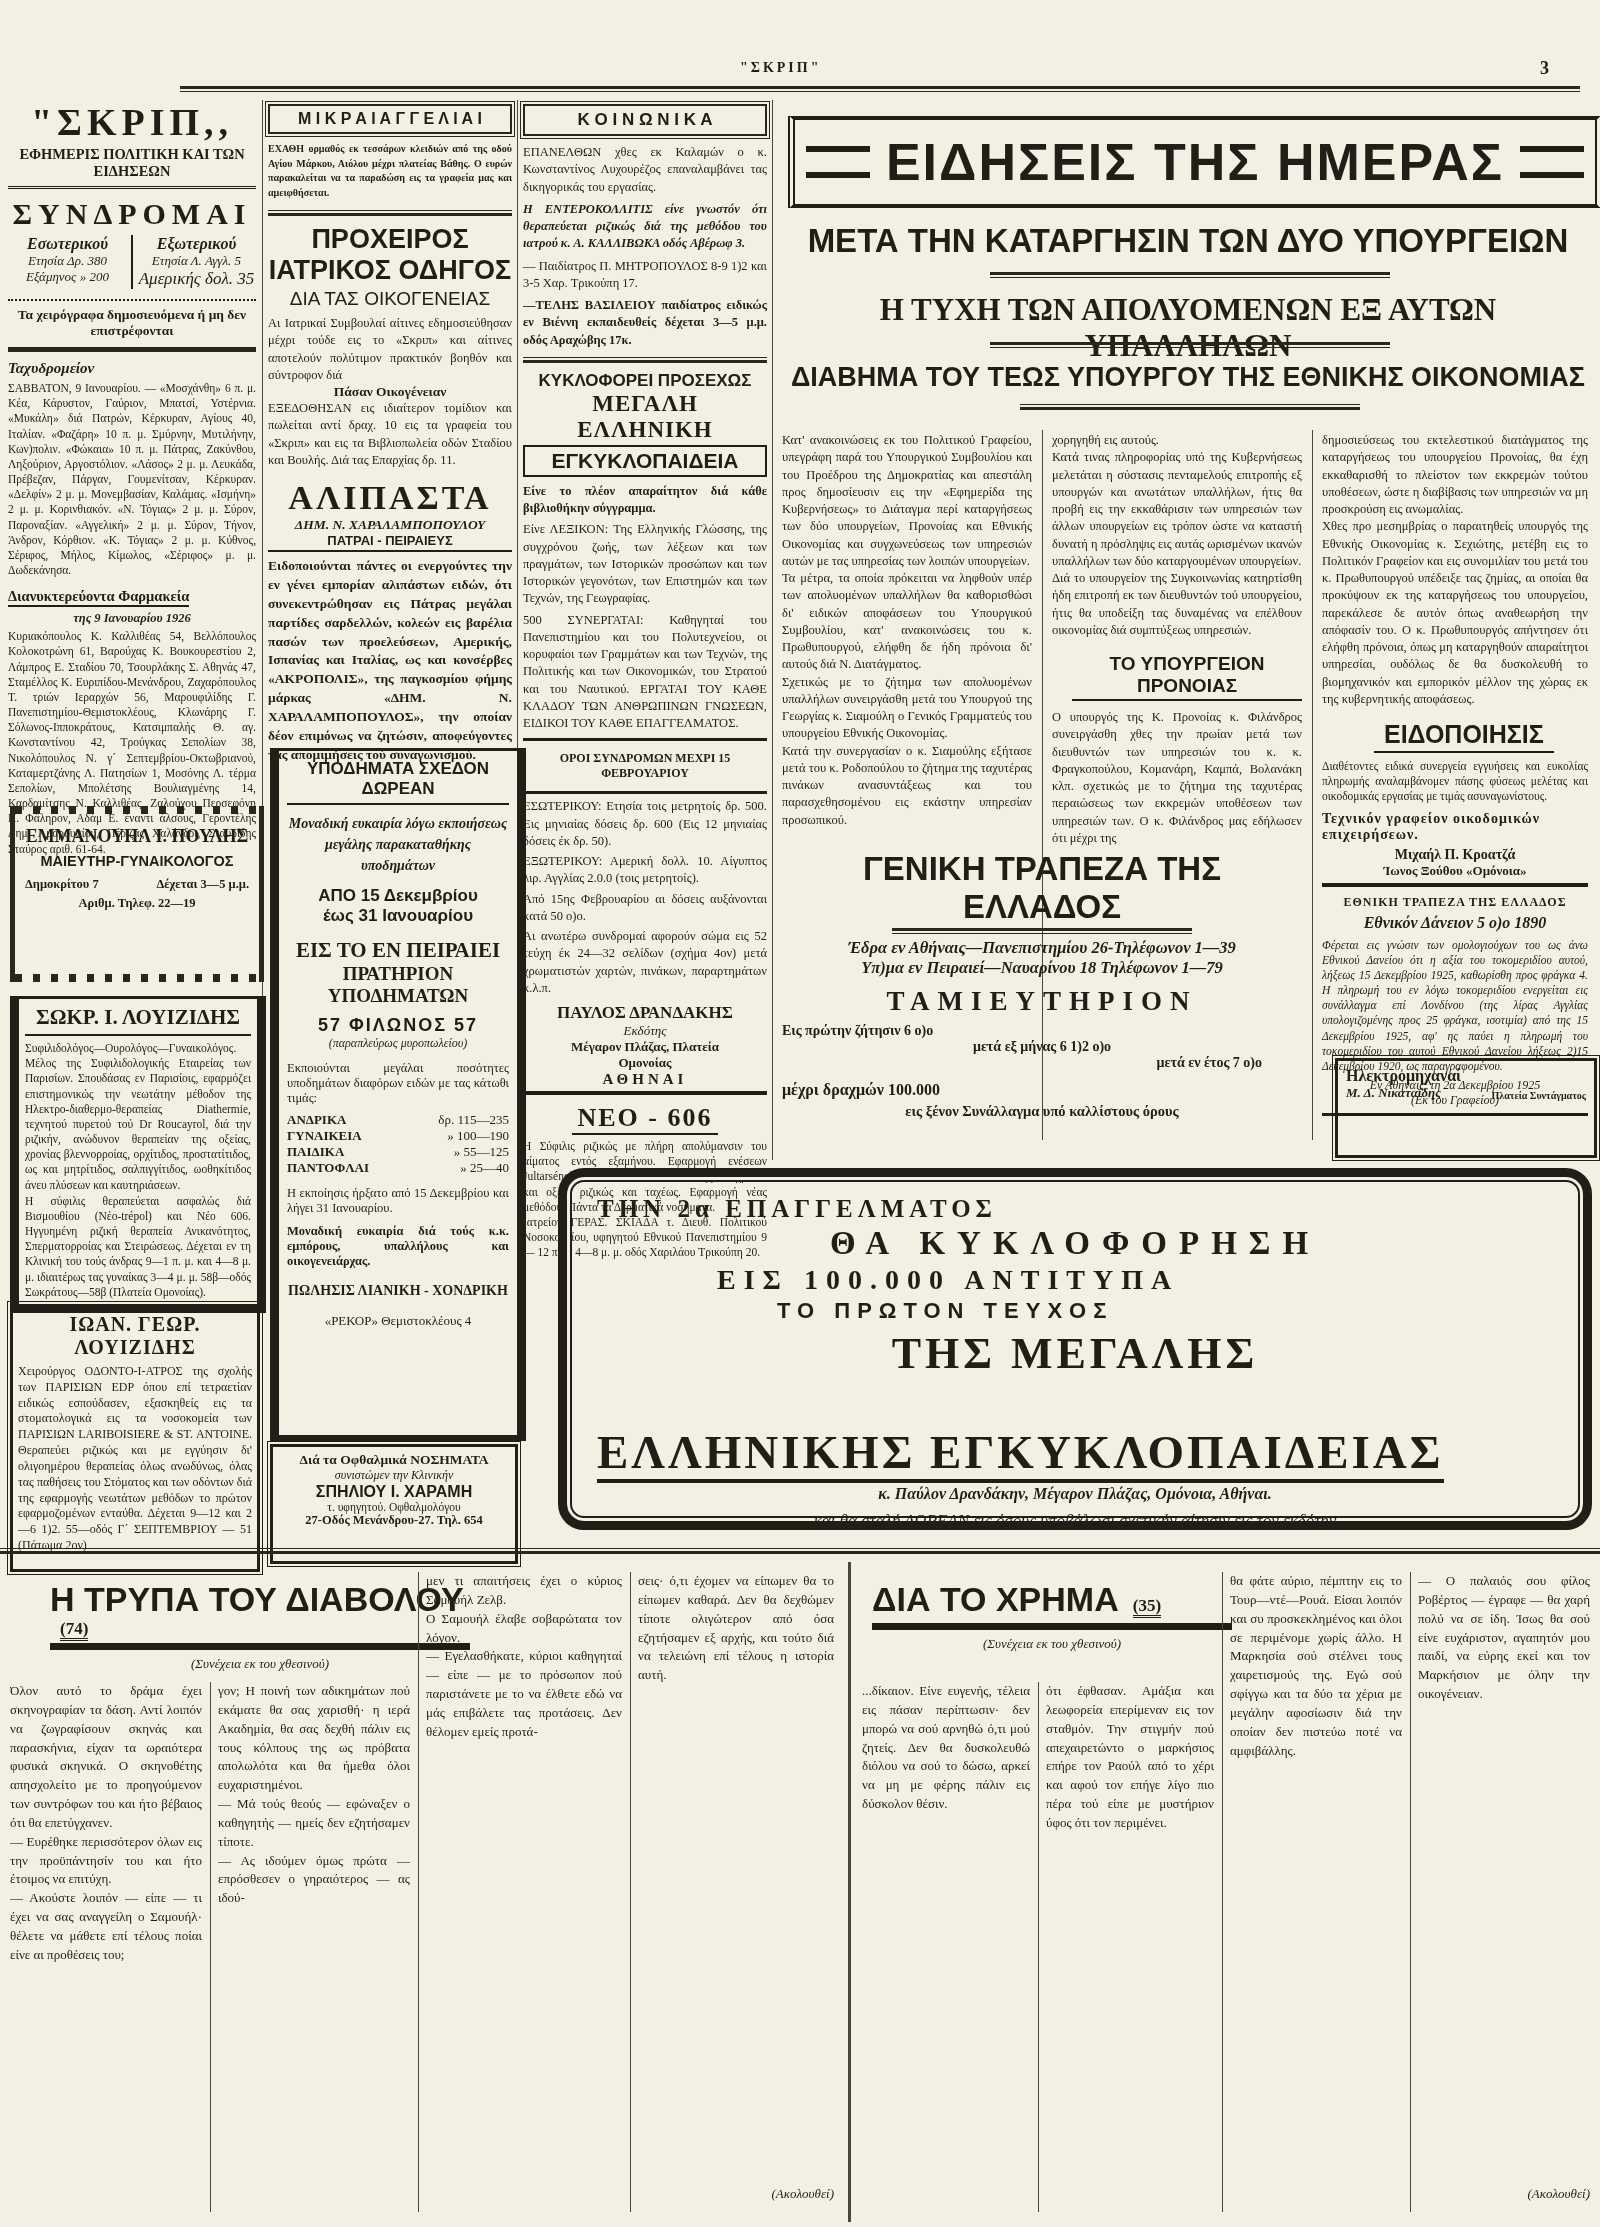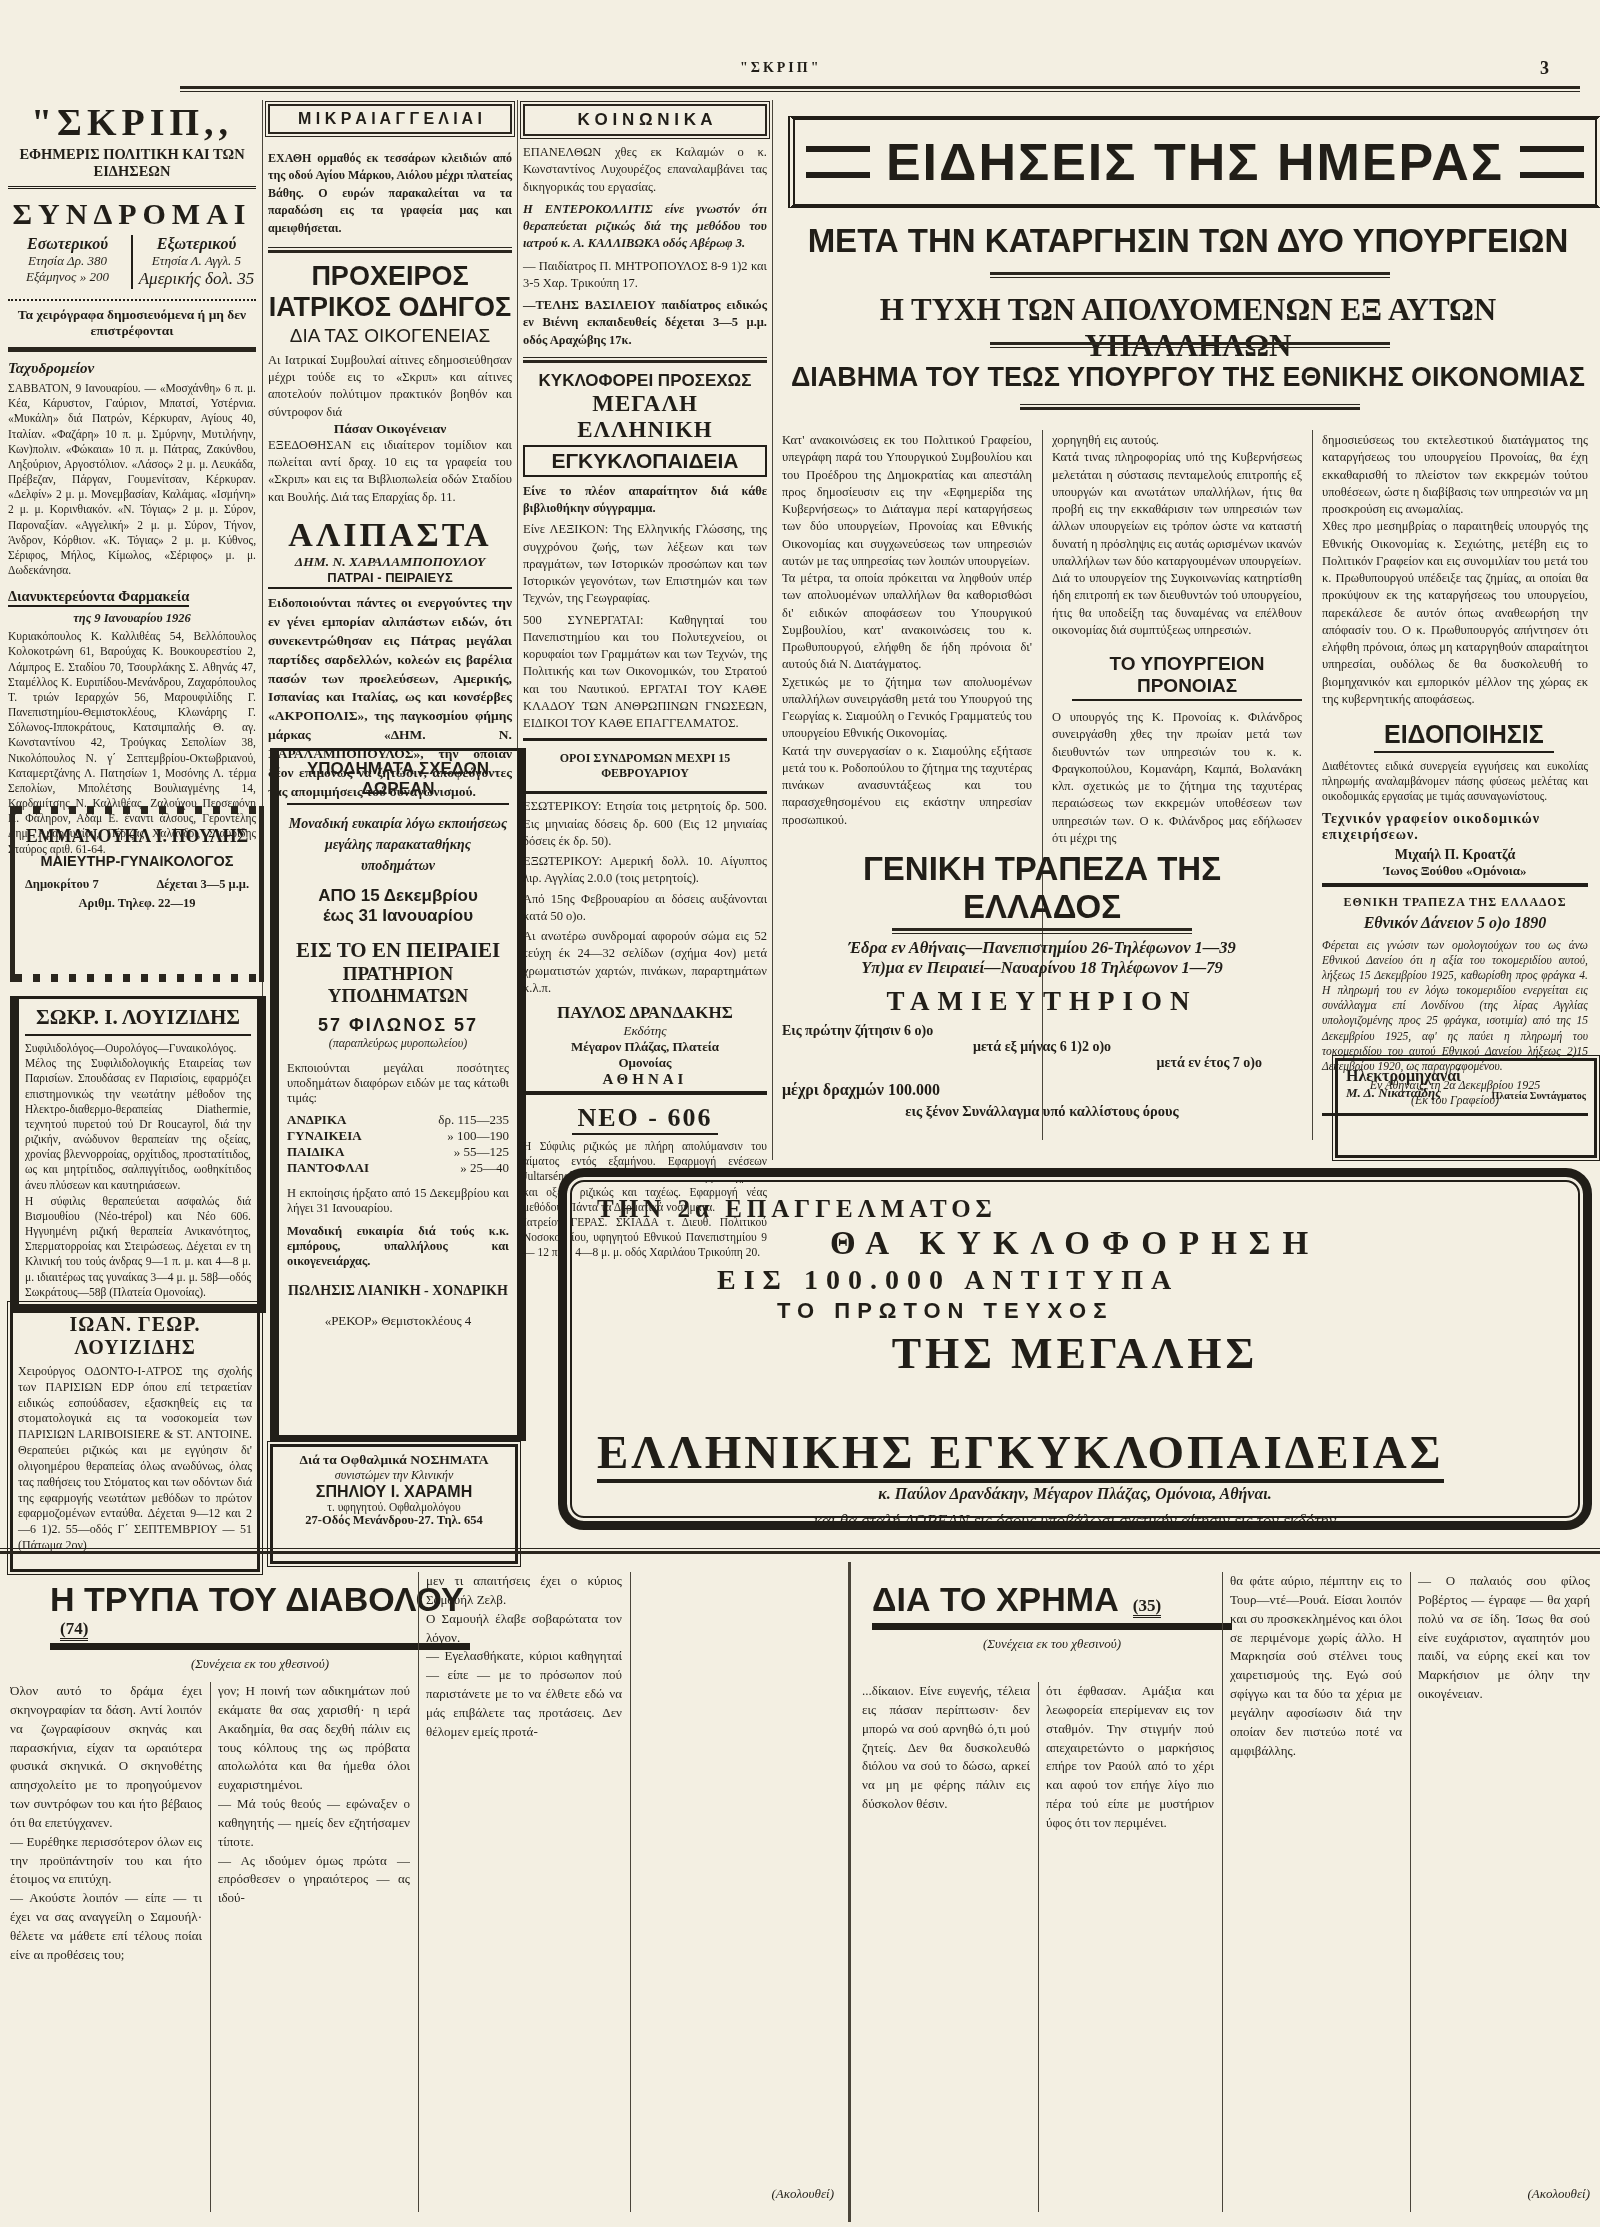--- a/index.html
+++ b/index.html
@@ -87,21 +87,21 @@
     <div class="j tinytxt" style="margin-top:1px;">Η σύφιλις θεραπεύεται ασφαλώς διά Βισμουθίου (Νέο-trépol) και Νέο 606. Ηγγυημένη ριζική θεραπεία Ανικανότητος, Σπερματορροίας και Στειρώσεως. Δέχεται εν τη Κλινική του τούς άνδρας 9—1 π. μ. και 4—8 μ. μ. ιδιαιτέρως τας γυναίκας 3—4 μ. μ. 58β—οδός Σωκράτους—58β (Πλατεία Ομονοίας).</div>
   </div>
 
   <div class="abs dbl-frame" style="left:10px;top:1304px;width:234px;height:250px;padding:6px 5px;">
     <div class="c b" style="font-size:20px;letter-spacing:1px;">ΙΩΑΝ. ΓΕΩΡ. ΛΟΥΙΖΙΔΗΣ</div>
     <div class="j tinytxt" style="margin-top:5px;font-size:12px;">Χειρούργος ΟΔΟΝΤΟ-Ι-ΑΤΡΟΣ της σχολής των ΠΑΡΙΣΙΩΝ EDP όπου επί τετραετίαν ειδικώς εσπούδασεν, εξασκηθείς εις τα στοματολογικά εις τα νοσοκομεία των ΠΑΡΙΣΙΩΝ LARIBOISIERE &amp; ST. ANTOINE. Θεραπεύει ριζικώς και με εγγύησιν δι' ολιγοημέρου θεραπείας όλως ανωδύνως, όλας τας παθήσεις του Στόματος και των οδόντων διά της εφαρμογής νεωτάτων μεθόδων το πρώτον εφαρμοζομένων ενταύθα. Δέχεται 9—12 και 2—6 1)2. 55—οδός Γ΄ ΣΕΠΤΕΜΒΡΙΟΥ — 51 (Πάτωμα 2ον)</div>
   </div>
 
   <div class="abs" style="left:268px;top:104px;width:244px;">
     <div class="boxtitle sans" style="font-size:16px;">Μ Ι Κ Ρ Α Ι   Α Γ Γ Ε Λ Ι Α Ι</div>
-    <div class="j b" style="font-size:12px;margin-top:16px;line-height:1.45;">ΕΧΑΘΗ ορμαθός εκ τεσσάρων κλειδιών από της οδού Αγίου Μάρκου, Αιόλου μέχρι πλατείας Βάθης. Ο ευρών παρακαλείται να τα παραδώση εις τα γραφεία μας και αμειφθήσεται.</div>
+    <div class="j b" style="font-size:10px;margin-top:8px;line-height:1.45;">ΕΧΑΘΗ ορμαθός εκ τεσσάρων κλειδιών από της οδού Αγίου Μάρκου, Αιόλου μέχρι πλατείας Βάθης. Ο ευρών παρακαλείται να τα παραδώση εις τα γραφεία μας και αμειφθήσεται.</div>
     <div class="hr3" style="margin-top:10px;"></div>
 
     <div class="c sans b" style="font-size:27px;margin-top:8px;">ΠΡΟΧΕΙΡΟΣ</div>
     <div class="c sans b" style="font-size:27px;">ΙΑΤΡΙΚΟΣ ΟΔΗΓΟΣ</div>
     <div class="c sans" style="font-size:19px;margin-top:2px;">ΔΙΑ ΤΑΣ ΟΙΚΟΓΕΝΕΙΑΣ</div>
     <div class="j smalltxt" style="margin-top:5px;">Αι Ιατρικαί Συμβουλαί αίτινες εδημοσιεύθησαν μέχρι τούδε εις το «Σκριπ» και αίτινες αποτελούν πολύτιμον πρακτικόν βοηθόν και σύντροφον διά</div>
     <div class="c b" style="font-size:13.5px;">Πάσαν Οικογένειαν</div>
     <div class="j smalltxt">ΕΞΕΔΟΘΗΣΑΝ εις ιδιαίτερον τομίδιον και πωλείται αντί δραχ. 10 εις τα γραφεία του «Σκριπ» και εις τα Βιβλιοπωλεία οδών Σταδίου και Βουλής. Διά τας Επαρχίας δρ. 11.</div>
 
     <div class="c b" style="font-size:34px;letter-spacing:3px;margin-top:10px;">ΑΛΙΠΑΣΤΑ</div>
@@ -278,20 +278,21 @@
 — Ακούστε λοιπόν — είπε — τι έχει να σας αναγγείλη ο Σαμουήλ· θέλετε να μάθετε επί τέλους ποίαι είνε αι προθέσεις του;</div>
     <div class="vline" style="left:200px;top:120px;height:530px;"></div>
     <div class="abs j pre" style="left:208px;top:120px;width:192px;height:530px;font-size:13px;line-height:1.45;overflow:hidden;">γον; Η ποινή των αδικημάτων πού εκάματε θα σας χαρισθή· η ιερά Ακαδημία, θα σας δεχθή πάλιν εις τους κόλπους της ως πρόβατα απολωλότα και θα ήμεθα όλοι ευχαριστημένοι.
 — Μά τούς θεούς — εφώναξεν ο καθηγητής — ημείς δεν εζητήσαμεν τίποτε.
 — Ας ιδούμεν όμως πρώτα — επρόσθεσεν ο γηραιότερος — ας ιδού-</div>
     <div class="vline" style="left:408px;top:10px;height:640px;"></div>
     <div class="abs j pre" style="left:416px;top:10px;width:196px;height:640px;font-size:13px;line-height:1.45;overflow:hidden;">μεν τι απαιτήσεις έχει ο κύριος Σαμουήλ Ζελβ.
 Ο Σαμουήλ έλαβε σοβαρώτατα τον λόγον.
 — Εγελασθήκατε, κύριοι καθηγηταί — είπε — με το πρόσωπον πού παριστάνετε με το να έλθετε εδώ να μάς επιβάλετε τας προτάσεις. Δεν θέλομεν εμείς προτά-</div>
     <div class="vline" style="left:620px;top:10px;height:640px;"></div>
+    <div class="abs j pre" style="left:628px;top:10px;width:196px;height:610px;font-size:13px;line-height:1.45;overflow:hidden;">σεις· ό,τι έχομεν να είπωμεν θα το είπωμεν καθαρά. Δεν θα δεχθώμεν τίποτε ολιγώτερον από όσα εζητήσαμεν εξ αρχής, και τούτο διά να τελειώνη επί τέλους η ιστορία αυτή.</div>
     <div class="abs i" style="left:628px;top:624px;width:196px;text-align:right;font-size:13px;">(Ακολουθεί)</div>
   </div>
 
   <div class="abs" style="left:862px;top:1562px;width:730px;height:660px;">
     <div style="position:absolute;left:10px;top:18px;width:360px;">
       <span class="b sans" style="font-size:34px;">ΔΙΑ ΤΟ ΧΡΗΜΑ</span>
       <span class="num-squig" style="font-size:17px;margin-left:10px;">(35)</span>
       <div class="story-rule" style="margin-top:4px;"></div>
       <div class="c i" style="font-size:13px;margin-top:6px;">(Συνέχεια εκ του χθεσινού)</div>
     </div>

